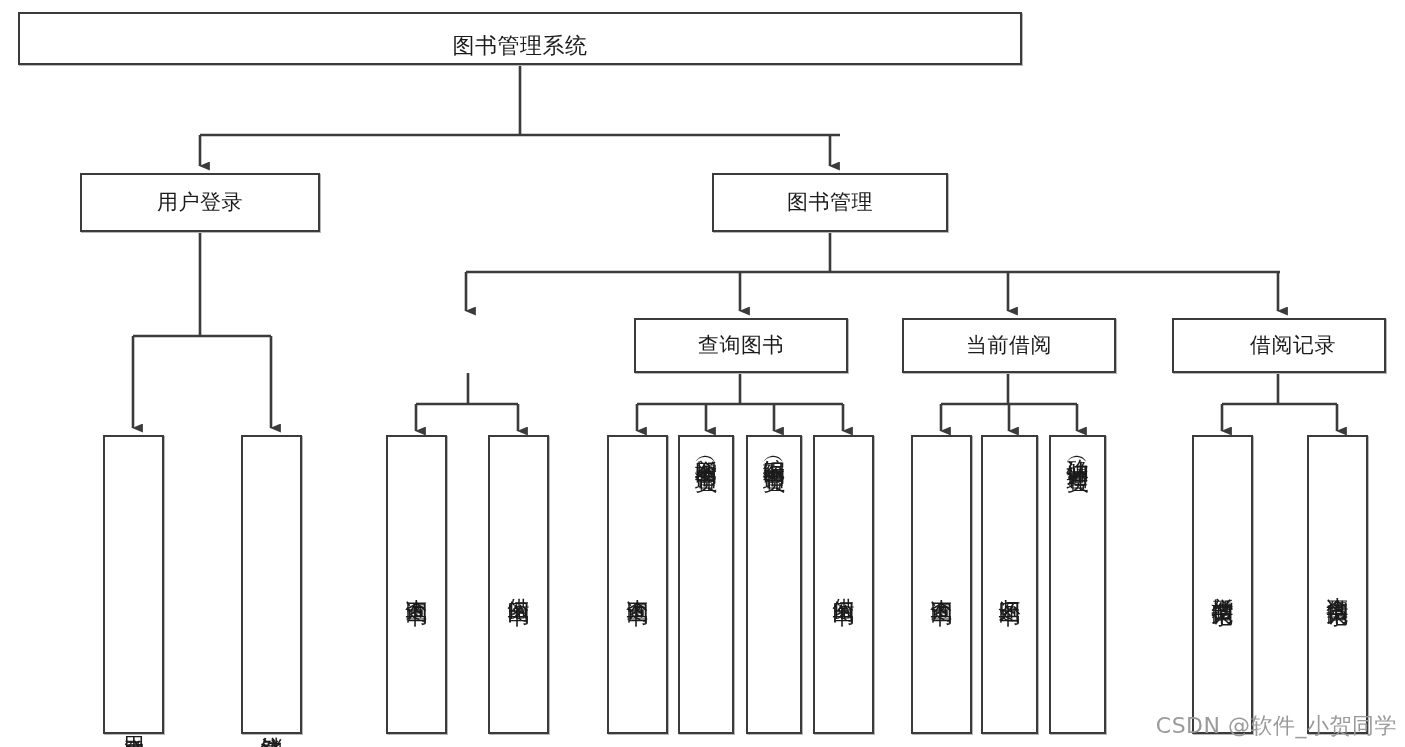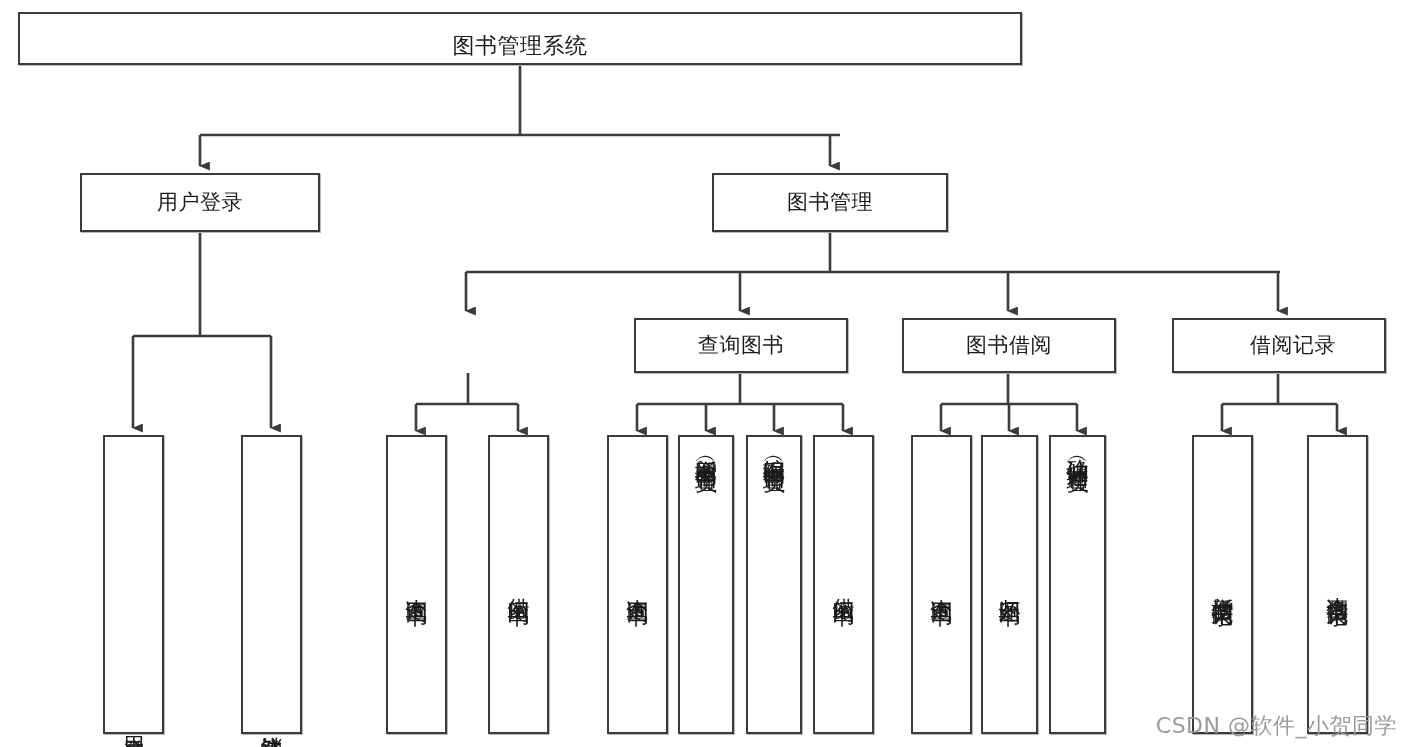--- a/index.html
+++ b/index.html
@@ -153,21 +153,21 @@
     <span class="node-label">用户登录</span>
   </div>
   <div class="node h" style="left:712px; top:173px; width:236px; height:59px;justify-content:center;">
     <span class="node-label">图书管理</span>
   </div>
 
   <div class="node h" style="left:634px; top:318px; width:214px; height:55px;">
     <span class="node-label">查询图书</span>
   </div>
   <div class="node h" style="left:902px; top:318px; width:214px; height:55px;">
-    <span class="node-label">图书借阅</span>
+    <span class="node-label">当前借阅</span>
   </div>
   <div class="node h" style="left:1172px; top:318px; width:214px; height:55px;padding-left:28px;">
     <span class="node-label">借阅记录</span>
   </div>
 
   <div class="node v bottomish" style="left:103px; top:435px; width:61px; height:299px;">
     <span class="node-label">用户登录</span>
   </div>
   <div class="node v bottomish" style="left:241px; top:435px; width:61px; height:299px;">
     <span class="node-label">注销登录</span>

